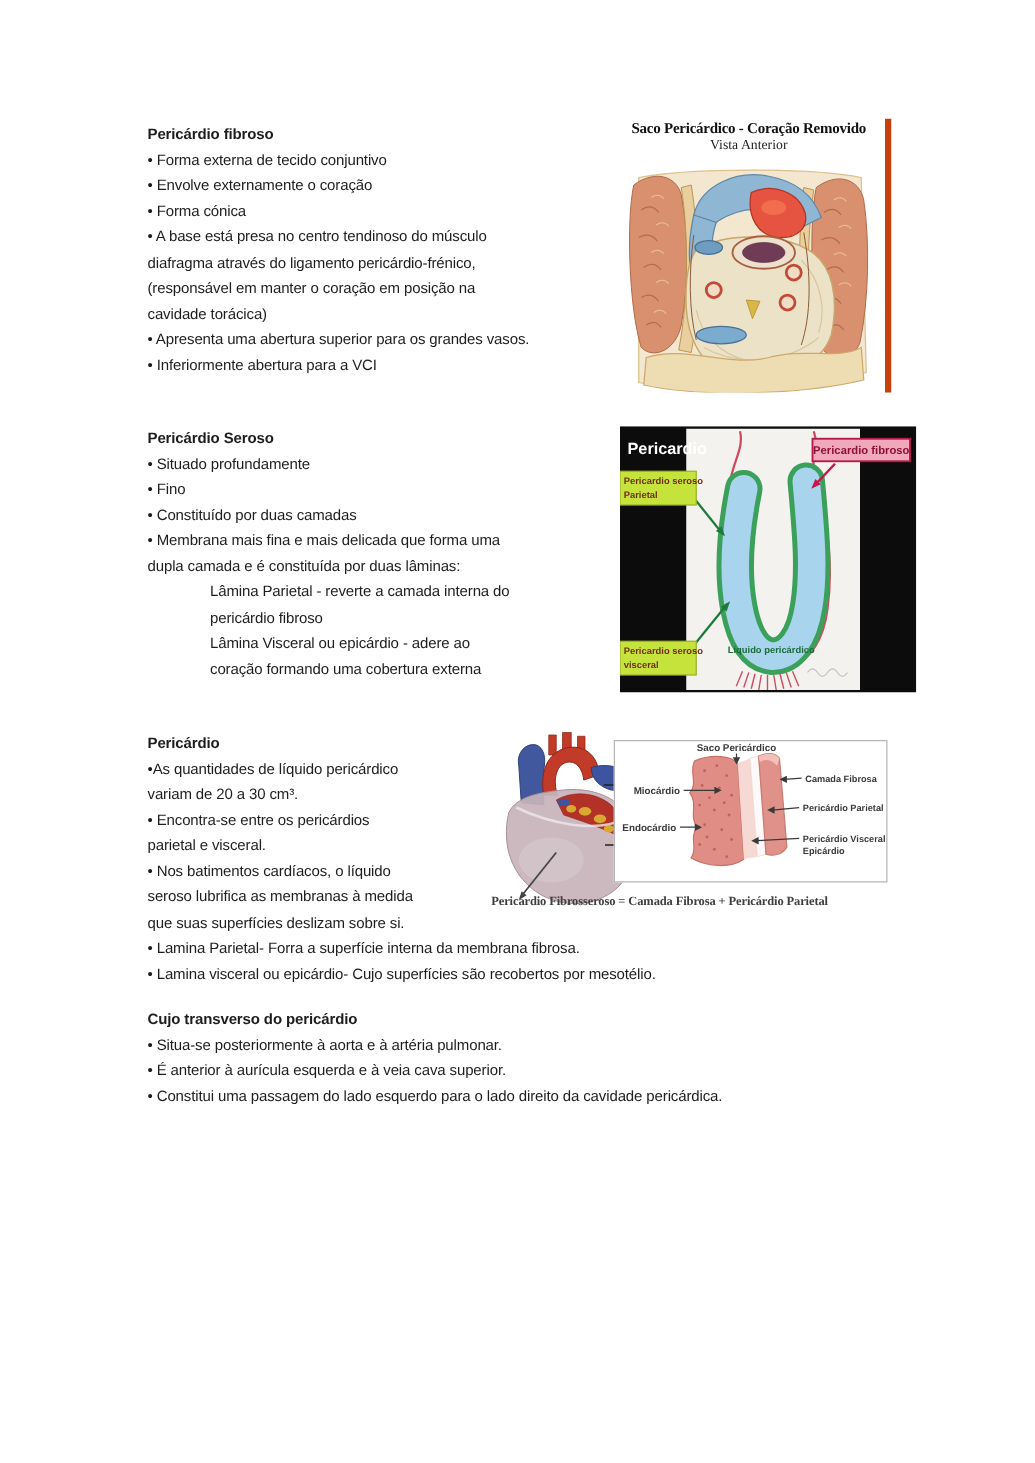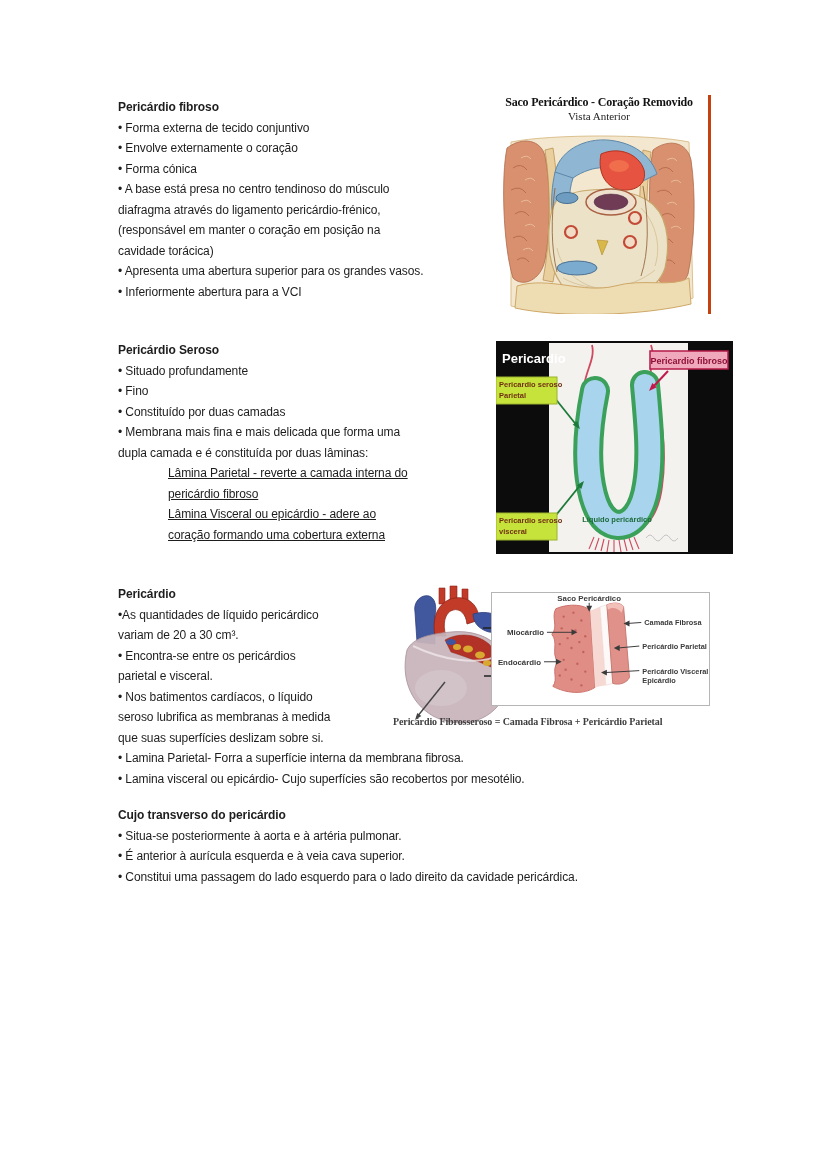--- a/index.html
+++ b/index.html
@@ -3,24 +3,24 @@
 <meta charset="utf-8">
 <style>
   html,body{margin:0;padding:0;}
   body{
     width:828px;height:1170px;background:#ffffff;position:relative;
     font-family:"Liberation Sans",sans-serif;color:#1d1d1d;overflow:hidden;
   }
   .sec{position:absolute;font-size:12px;line-height:20.5px;letter-spacing:-0.1px;}
   .sec .h{font-weight:700;}
   .line{white-space:nowrap;}
-  .ind{padding-left:50px;text-decoration:underline;}
+  .ind{padding-left:50px;}
 
   
-  .fig1{position:absolute;left:490px;top:95px;width:218px;border-right:3px solid #c2410c;text-align:center;background:#fff;}
+  .fig1{position:absolute;left:490px;top:95px;width:218px;border-right:5px solid #c2410c;text-align:center;background:#fff;}
   .fig1-title{font-family:"Liberation Serif",serif;font-weight:700;font-size:12px;letter-spacing:-0.2px;color:#111;}
   .fig1-sub{font-family:"Liberation Serif",serif;font-size:11px;color:#222;margin-top:0px;}
   .fig1 svg{display:block;margin:6px auto 0 auto;}
 
   
   .fig2{position:absolute;left:496px;top:341px;width:237px;height:217px;}
 
   
   .fig3-heart{position:absolute;left:393px;top:584px;}
   .fig3-layers{position:absolute;left:491px;top:592px;}

